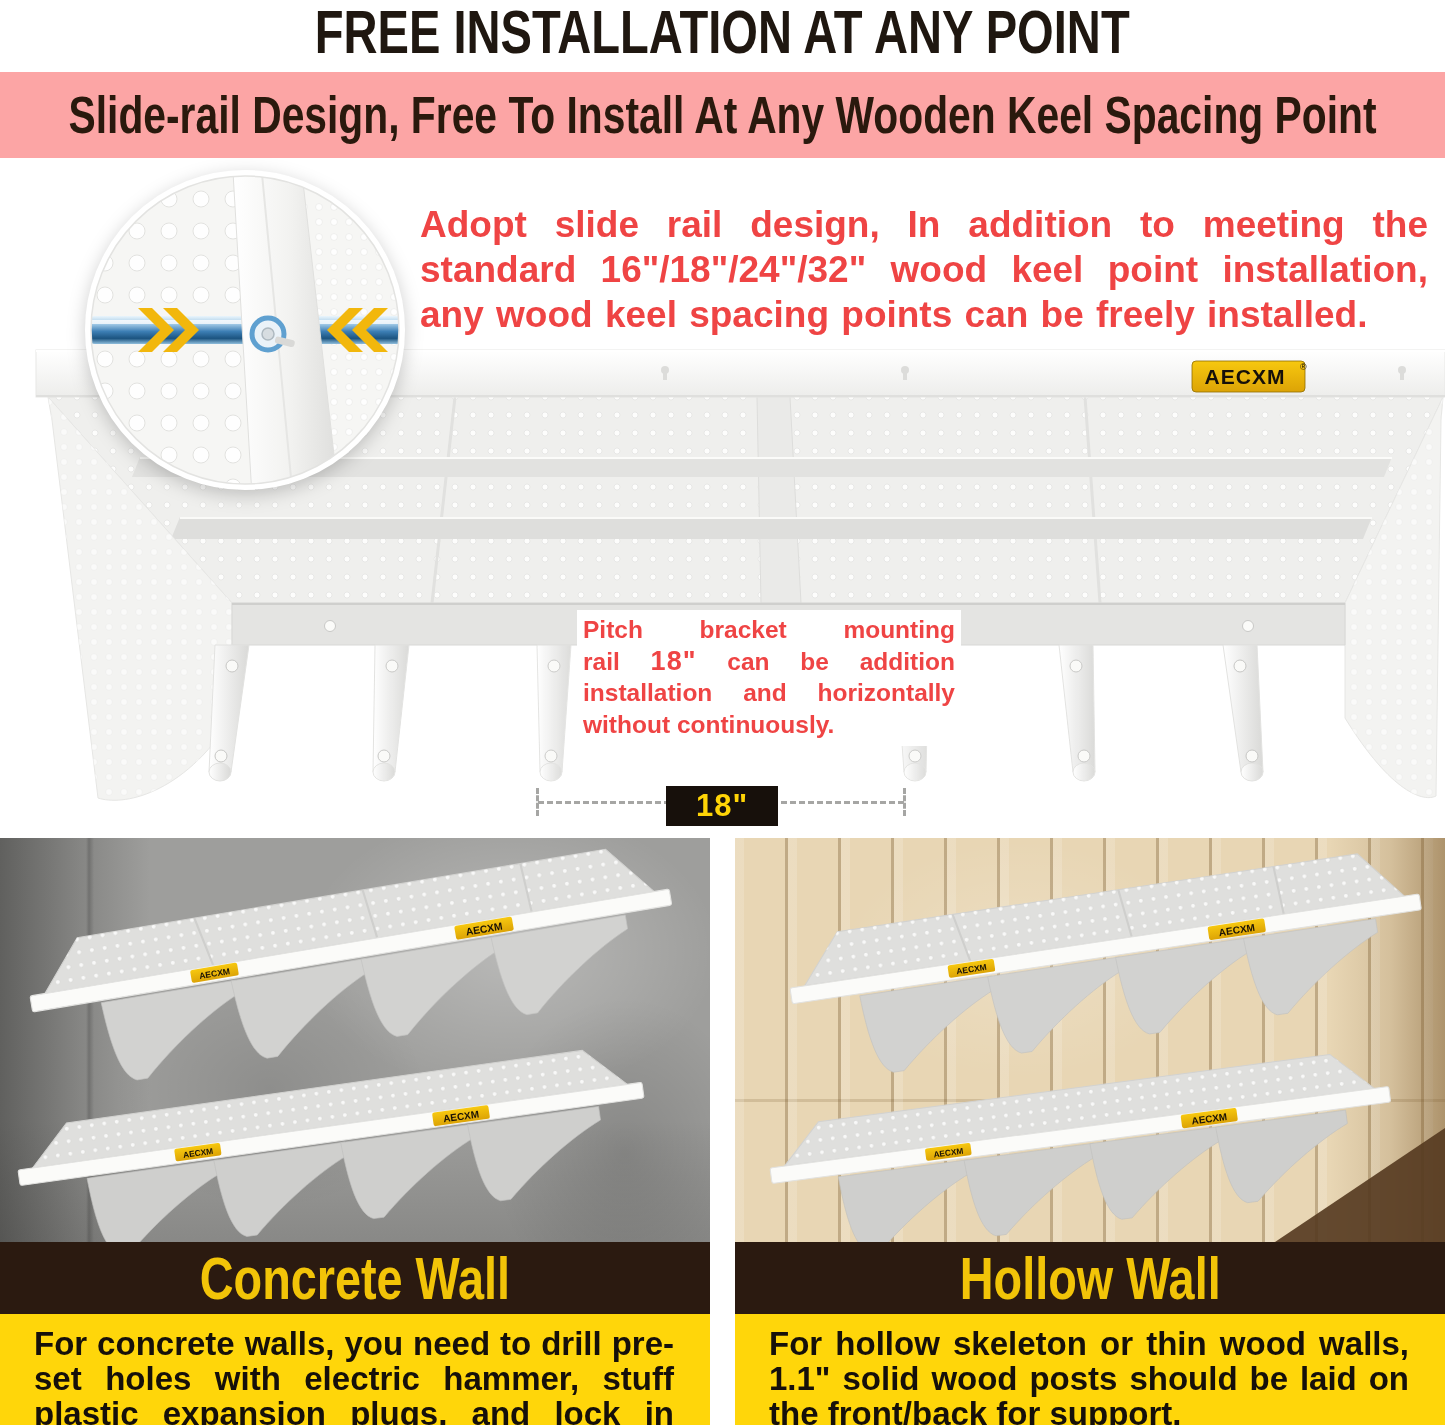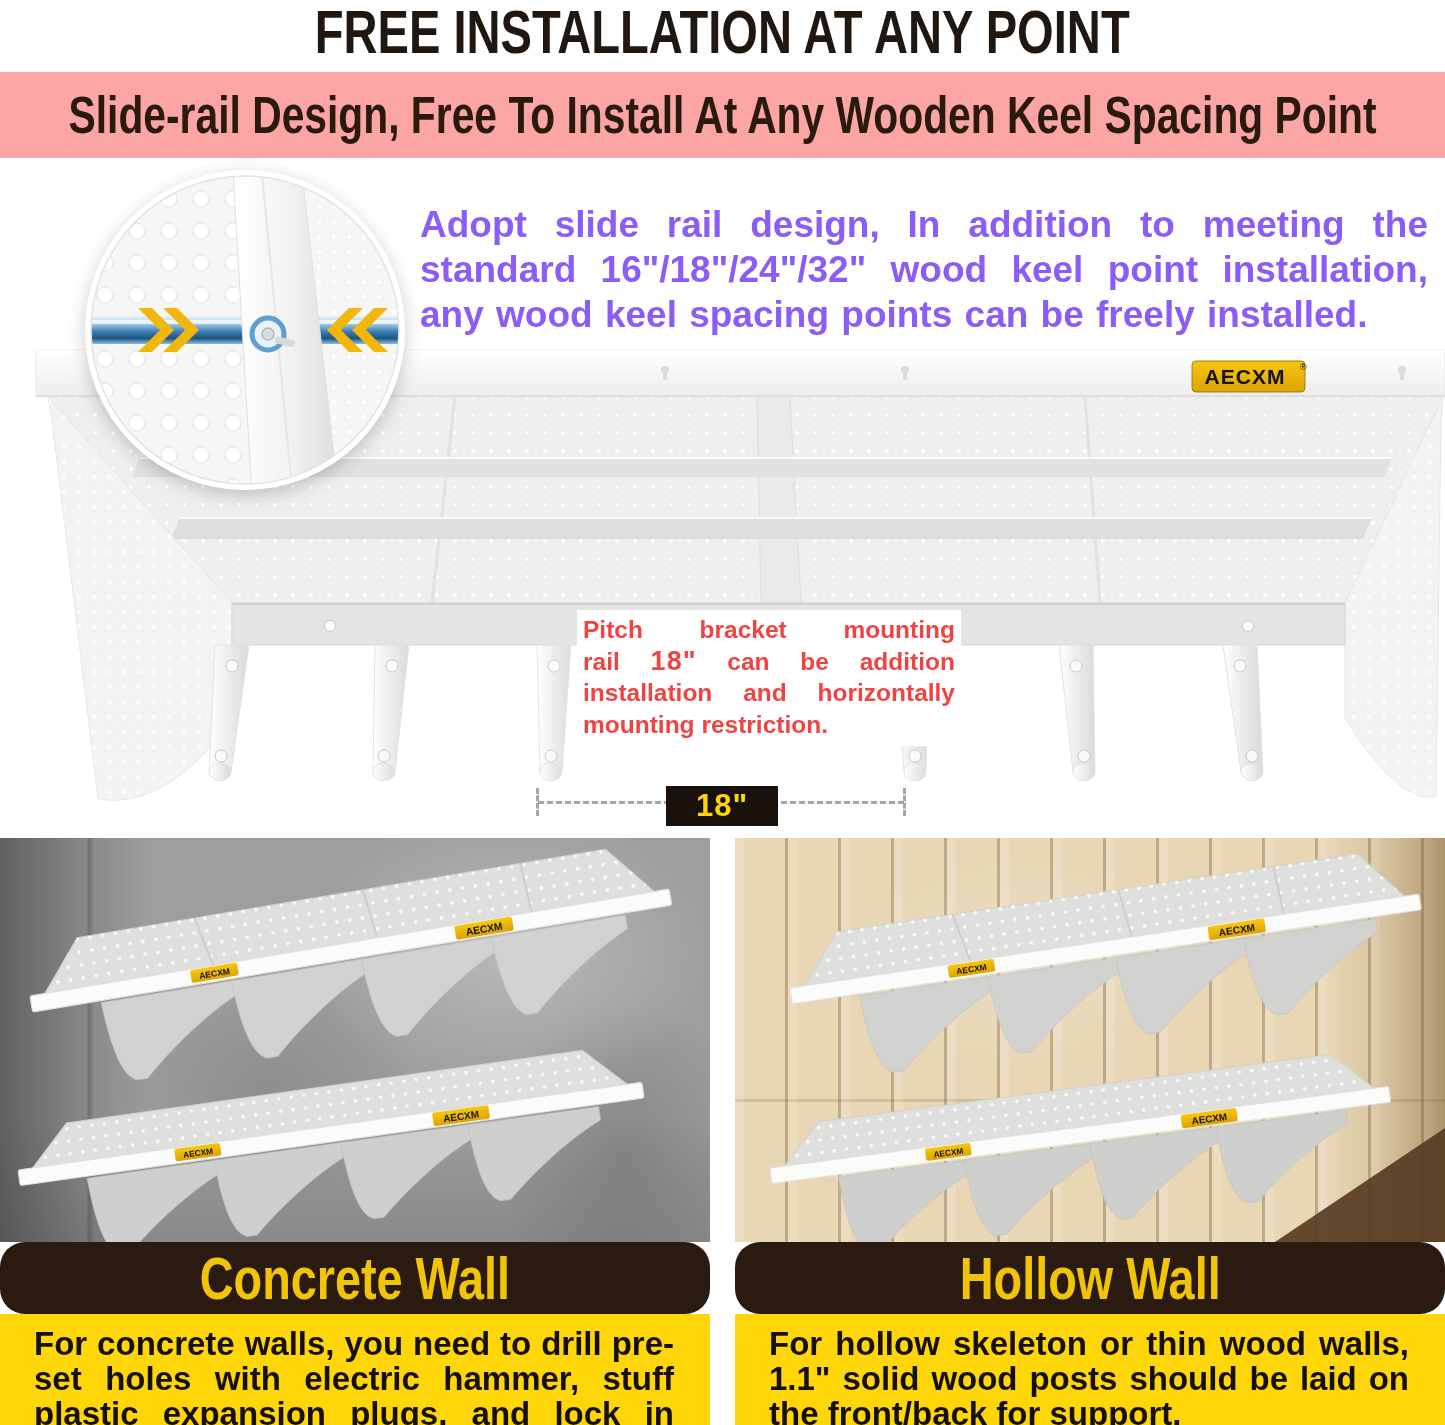--- a/index.html
+++ b/index.html
@@ -12,21 +12,21 @@
                  transform:scaleX(.76);transform-origin:center;letter-spacing:0px;white-space:nowrap;}
   .banner{position:absolute;left:0;top:72px;width:1445px;height:86px;background:#fca5a5;
           display:flex;align-items:center;justify-content:center;}
   .banner span{display:inline-block;font-size:51px;font-weight:700;color:#2A190D;
                transform:scaleX(.8);transform-origin:center;white-space:nowrap;}
 
   
   .hero{position:absolute;left:0;top:158px;width:1445px;height:672px;}
   .hero svg{position:absolute;left:0;top:0;}
   .desc{position:absolute;left:420px;top:44px;width:1008px;font-size:37px;line-height:45px;
-        font-weight:700;color:#8b5cf6;text-align:justify;word-spacing:2px;}
+        font-weight:700;color:#ef4444;text-align:justify;word-spacing:2px;}
   .pitch{position:absolute;left:577px;top:452px;width:372px;background:#ffffff;
          font-size:24.5px;line-height:31.5px;font-weight:700;color:#ef4444;padding:4px 6px 6px 6px;}
   .pn-line{text-align:justify;text-align-last:justify;white-space:nowrap;}
   .pn-last{text-align:left;text-align-last:left;}
   .pitch b{font-size:27px;letter-spacing:1px;}
   .measure{position:absolute;left:538px;top:628px;width:366px;height:42px;}
   .m-line{position:absolute;left:0;right:0;top:15px;border-top:3px dashed #A6A6A4;}
   .m-tick-l{position:absolute;left:-2px;top:2px;height:28px;border-left:3px dashed #A6A6A4;}
   .m-tick-r{position:absolute;right:-2px;top:2px;height:28px;border-left:3px dashed #A6A6A4;}
   .m-badge{position:absolute;left:128px;top:0;width:112px;height:40px;background:#17100B;
@@ -50,21 +50,21 @@
     background-image:
       linear-gradient(270deg, rgba(125,92,48,.55), rgba(125,92,48,.18) 55px, rgba(125,92,48,0) 115px),
       repeating-linear-gradient(90deg, rgba(255,255,255,.16) 0 9px, rgba(0,0,0,0) 9px 50px, rgba(118,88,46,.35) 50px 53px),
       repeating-linear-gradient(0deg, rgba(0,0,0,0) 0 140px, rgba(118,88,46,.20) 140px 143px, rgba(0,0,0,0) 143px 300px),
       radial-gradient(ellipse 300px 200px at 40% 30%, rgba(255,255,255,.18), transparent 60%);
   }
   .photo svg{position:absolute;left:0;top:0;}
 
   
   .caption{position:absolute;top:1242px;width:710px;height:72px;background:#2B1A10;
-           display:flex;align-items:center;justify-content:center;border-radius:25px;}
+           display:flex;align-items:center;justify-content:center;}
   .caption span{display:inline-block;font-size:60px;font-weight:700;color:#F2C408;
                 transform:scaleX(.78);transform-origin:center;white-space:nowrap;}
   .cap-left{left:0;} .cap-right{left:735px;}
   .note{position:absolute;top:1314px;width:710px;height:111px;background:#FFD60A;
         font-size:33px;line-height:35px;font-weight:700;color:#16100A;
         box-sizing:border-box;padding:12px 36px 0 34px;text-align:justify;}
   .note-left{left:0;} .note-right{left:735px;}
 </style>
 </head>
 <body>
@@ -231,21 +231,21 @@
         <circle cx="245" cy="172" r="154" fill="none" stroke="#E3E3E1" stroke-width="1.5"></circle>
       </g>
     </svg>
 
     <div class="desc">Adopt slide rail design, In addition to meeting the standard 16"/18"/24"/32" wood keel point installation, any wood keel spacing points can be freely installed.</div>
 
     <div class="pitch">
       <div class="pn-line">Pitch bracket mounting</div>
       <div class="pn-line"><span>rail</span> <b>18"</b> <span>can be addition</span></div>
       <div class="pn-line">installation and horizontally</div>
-      <div class="pn-line pn-last">mounting restriction.</div>
+      <div class="pn-line pn-last">without continuously.</div>
     </div>
 
     <div class="measure">
       <div class="m-line"></div>
       <div class="m-tick-l"></div>
       <div class="m-tick-r"></div>
       <div class="m-badge">18"</div>
     </div>
   </div>
 

